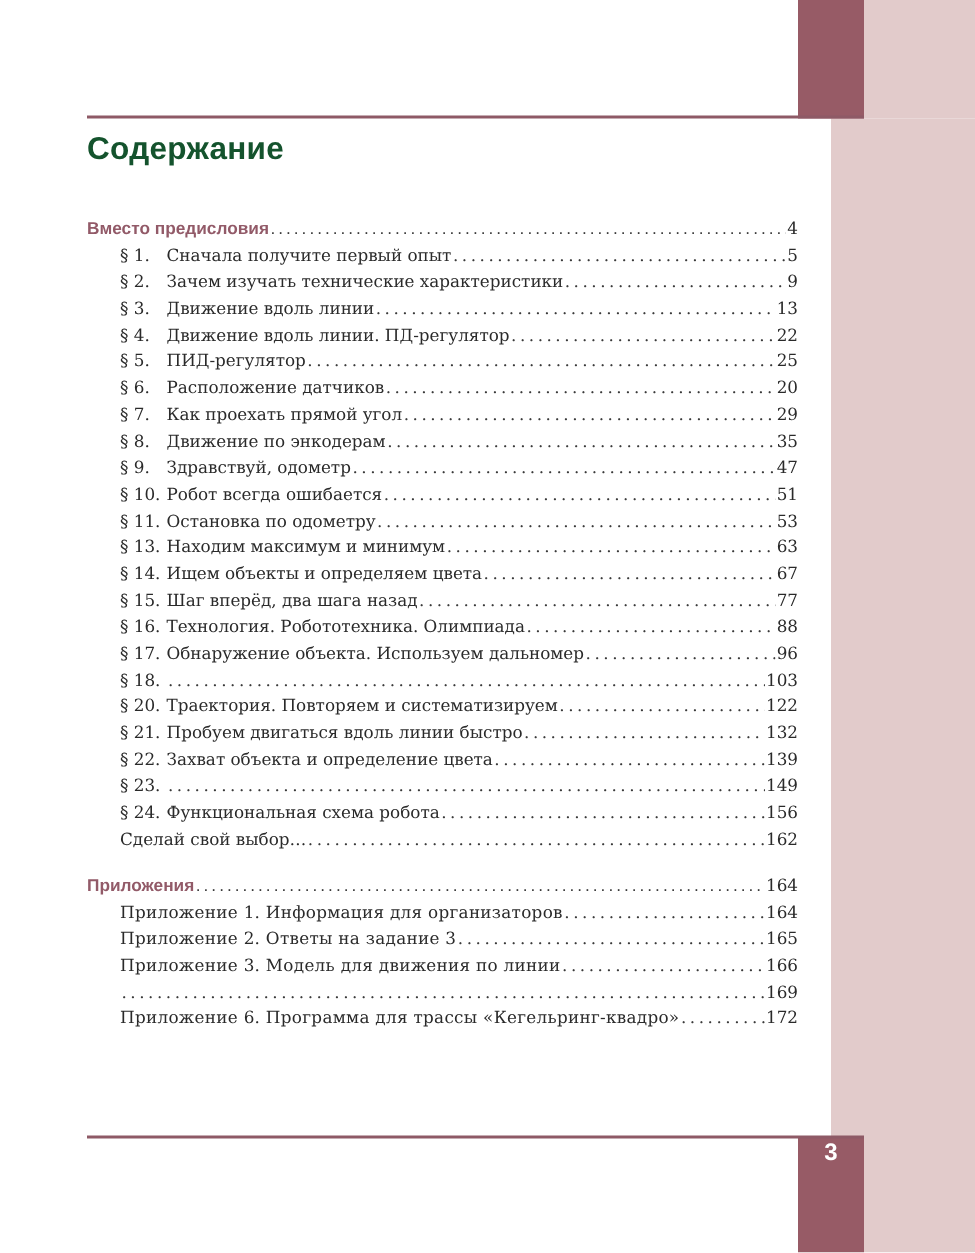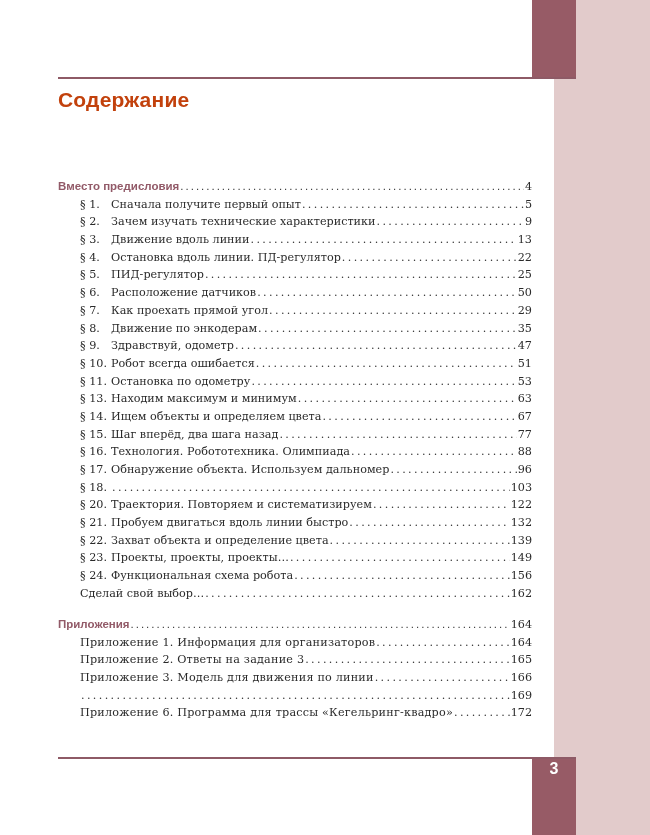--- a/index.html
+++ b/index.html
@@ -15,23 +15,23 @@
     .dark-block-bot { position: absolute; left: 532px; top: 758px; width: 44px; height: 77px; background: #975b66; }
     .rule-top { position: absolute; left: 58px; top: 77px; width: 518px; height: 2px; background: #8e5a66; }
     .rule-bot { position: absolute; left: 58px; top: 757px; width: 518px; height: 2px; background: #8e5a66; }
     .page-num {
       position: absolute; left: 532px; top: 760px; width: 44px; text-align: center;
       color: #ffffff; font-family: "Liberation Sans", sans-serif; font-weight: bold; font-size: 16px;
     }
     .title {
       position: absolute; left: 58px; top: 88px;
       font-family: "Liberation Sans", sans-serif; font-weight: bold; font-size: 21px;
-      color: #c2410c; letter-spacing: 0.2px;
-    }
-    .toc { position: absolute; left: 58px; top: 146px; width: 474px; margin-top: 34px; }
+      color: #14532d; letter-spacing: 0.2px;
+    }
+    .toc { position: absolute; left: 58px; top: 146px; width: 474px; }
     .row {
       position: relative; height: 17.7px; display: flex; align-items: baseline;
       font-size: 11.2px; color: #2a2a2a; white-space: nowrap; overflow: hidden;
     }
     .row .lead {
       flex: 1 1 auto; overflow: hidden; margin: 0 1px;
       border-bottom: none; position: relative;
     }
     .row .lead::before {
       content: ". . . . . . . . . . . . . . . . . . . . . . . . . . . . . . . . . . . . . . . . . . . . . . . . . . . . . . . . . . . . . . . . . . . . . . . . . . . . . . . . . . . . . . . . . . . . . . .";
@@ -87,35 +87,35 @@
         <span class="pg">9</span>
       </div>
       <div class="row chapter">
         <span class="num">§ 3.</span>
         <span class="txt">Движение вдоль линии</span>
         <span class="lead"></span>
         <span class="pg">13</span>
       </div>
       <div class="row chapter">
         <span class="num">§ 4.</span>
-        <span class="txt">Остановка вдоль линии. ПД-регулятор</span>
+        <span class="txt">Движение вдоль линии. ПД-регулятор</span>
         <span class="lead"></span>
         <span class="pg">22</span>
       </div>
       <div class="row chapter">
         <span class="num">§ 5.</span>
         <span class="txt">ПИД-регулятор</span>
         <span class="lead"></span>
         <span class="pg">25</span>
       </div>
       <div class="row chapter">
         <span class="num">§ 6.</span>
         <span class="txt">Расположение датчиков</span>
         <span class="lead"></span>
-        <span class="pg">50</span>
+        <span class="pg">20</span>
       </div>
       <div class="row chapter">
         <span class="num">§ 7.</span>
         <span class="txt">Как проехать прямой угол</span>
         <span class="lead"></span>
         <span class="pg">29</span>
       </div>
       <div class="row chapter">
         <span class="num">§ 8.</span>
         <span class="txt">Движение по энкодерам</span>
@@ -188,21 +188,20 @@
         <span class="pg">132</span>
       </div>
       <div class="row chapter">
         <span class="num">§ 22.</span>
         <span class="txt">Захват объекта и определение цвета</span>
         <span class="lead"></span>
         <span class="pg">139</span>
       </div>
       <div class="row chapter">
         <span class="num">§ 23.</span>
-        <span class="txt">Проекты, проекты, проекты…</span>
         <span class="lead"></span>
         <span class="pg">149</span>
       </div>
       <div class="row chapter">
         <span class="num">§ 24.</span>
         <span class="txt">Функциональная схема робота</span>
         <span class="lead"></span>
         <span class="pg">156</span>
       </div>
     </div>

